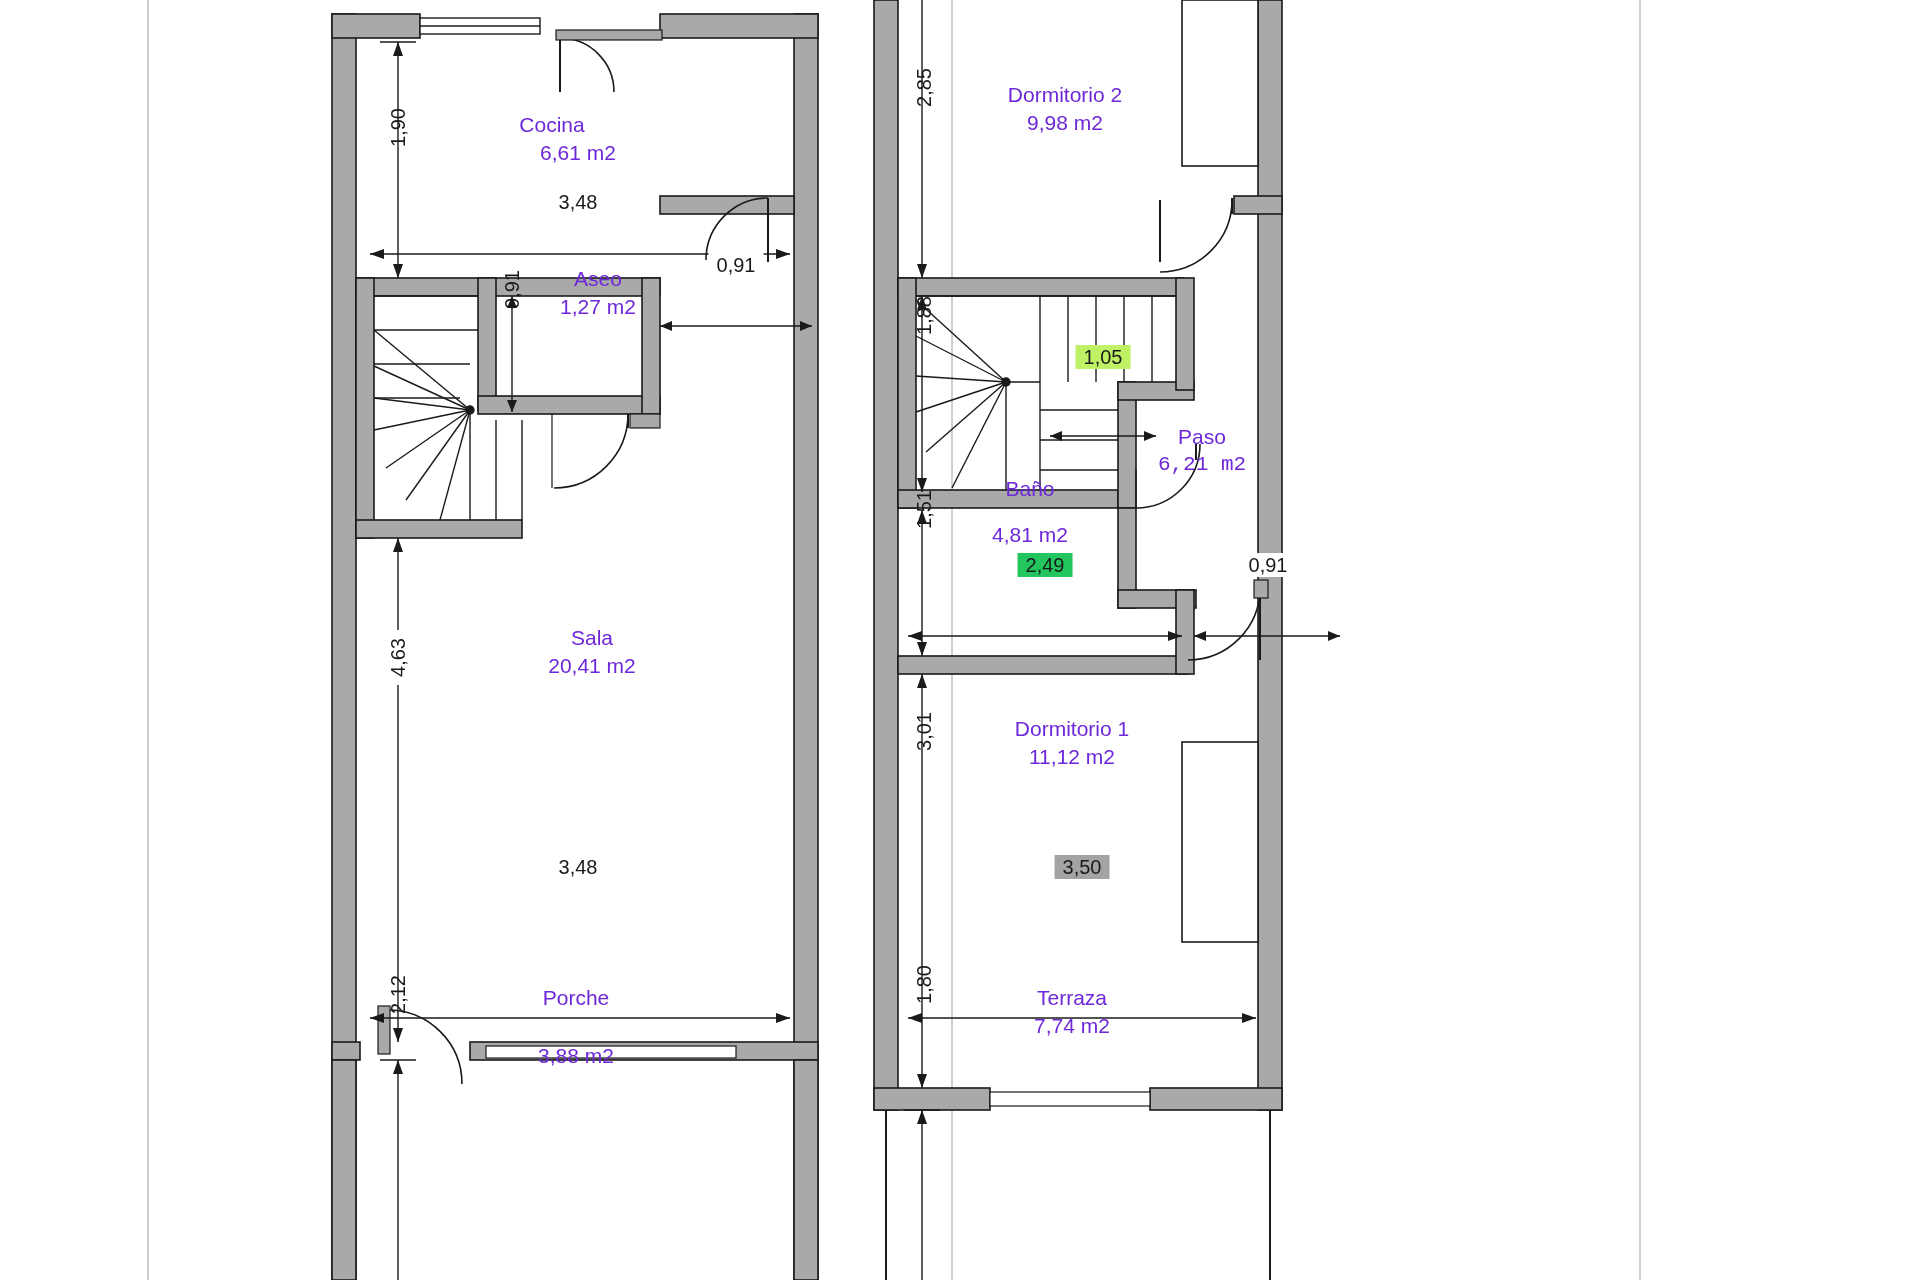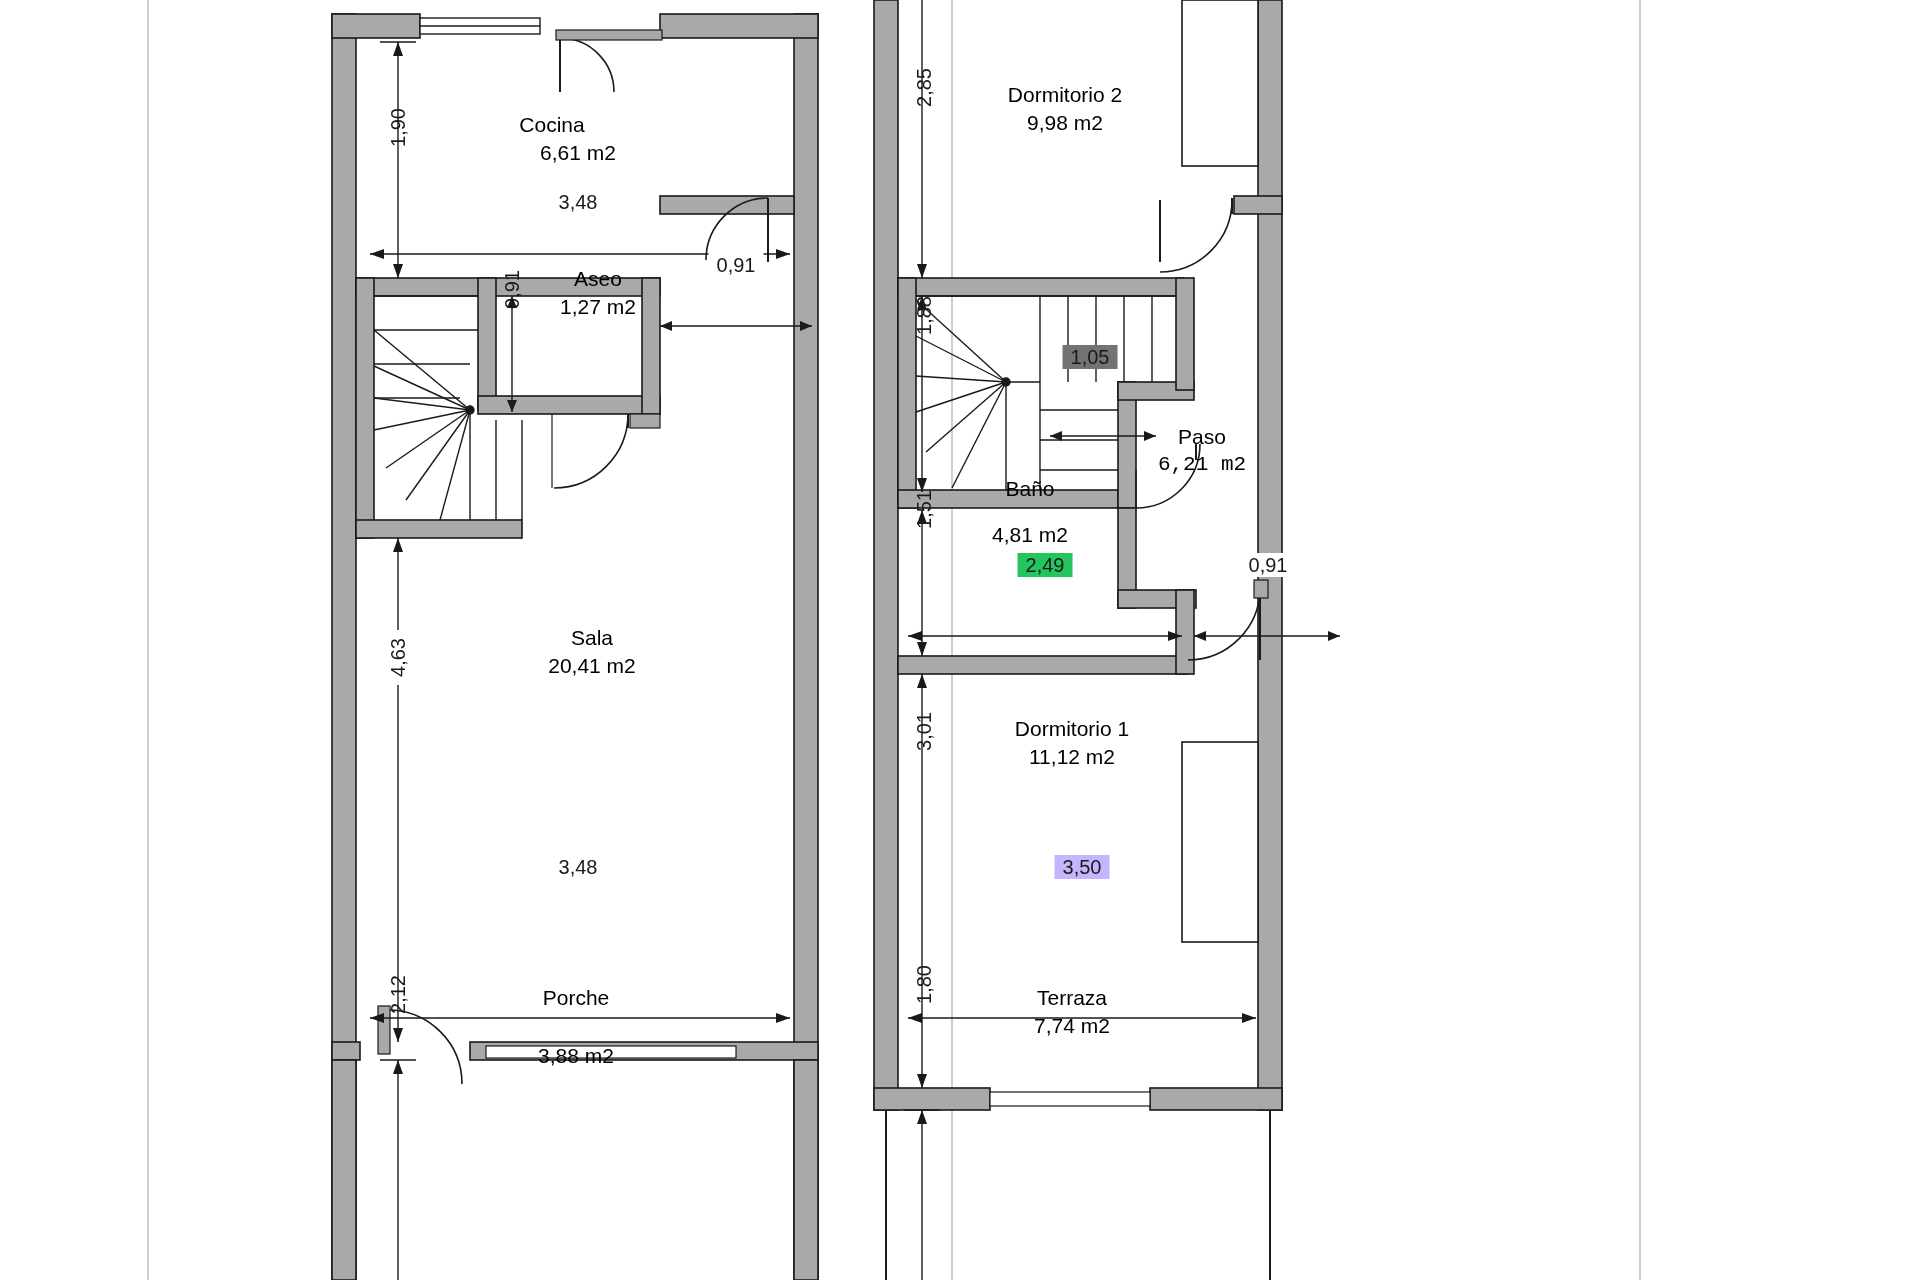--- a/index.html
+++ b/index.html
@@ -25,21 +25,21 @@
     height: 1280px;
   }
   #plan-ground { left: 0; width: 960px; }
   #plan-first  { left: 860px; width: 1060px; }
 
   svg { display: block; }
 
   .lbl {
     position: absolute;
     font-family: "Liberation Sans", sans-serif;
-    color: #000000;
+    color: #6d28d9;
     white-space: nowrap;
     line-height: 1.22;
   }
   .room-name {
     font-size: 21px;
     text-align: center;
   }
   .room-area {
     font-size: 21px;
     text-align: center;
@@ -315,22 +315,22 @@
     <div class="lbl room-area ctr" style="left:170px; top:522px;">4,81 m2</div>
 
     <div class="lbl room-name ctr" style="left:212px; top:716px;">Dormitorio 1</div>
     <div class="lbl room-area ctr" style="left:212px; top:744px;">11,12 m2</div>
 
     <div class="lbl room-name ctr" style="left:212px; top:985px;">Terraza</div>
     <div class="lbl room-area ctr" style="left:212px; top:1013px;">7,74 m2</div>
 
     <div class="lbl dim vert" style="left:52px; top:68px;">2,85</div>
     <div class="lbl dim vert" style="left:52px; top:296px;">1,88</div>
-    <div class="lbl dim ctr" style="left:230px; top:345px; background:#737373; padding:0 8px;">1,05</div>
+    <div class="lbl dim ctr" style="left:243px; top:345px; background:#bef264; padding:0 8px;">1,05</div>
     <div class="lbl dim vert" style="left:52px; top:490px;">1,51</div>
     <div class="lbl dim ctr" style="left:185px; top:553px; background:#22c55e; padding:0 8px;">2,49</div>
     <div class="lbl dim ctr" style="left:408px; top:553px; background:#fff; padding:0 8px;">0,91</div>
     <div class="lbl dim vert" style="left:52px; top:712px;">3,01</div>
-    <div class="lbl dim ctr" style="left:222px; top:855px; background:#c4b5fd; padding:0 8px;">3,50</div>
+    <div class="lbl dim ctr" style="left:222px; top:855px; background:#a3a3a3; padding:0 8px;">3,50</div>
     <div class="lbl dim vert" style="left:52px; top:965px;">1,80</div>
   </div>
 
 </div>
 
 </body></html>

